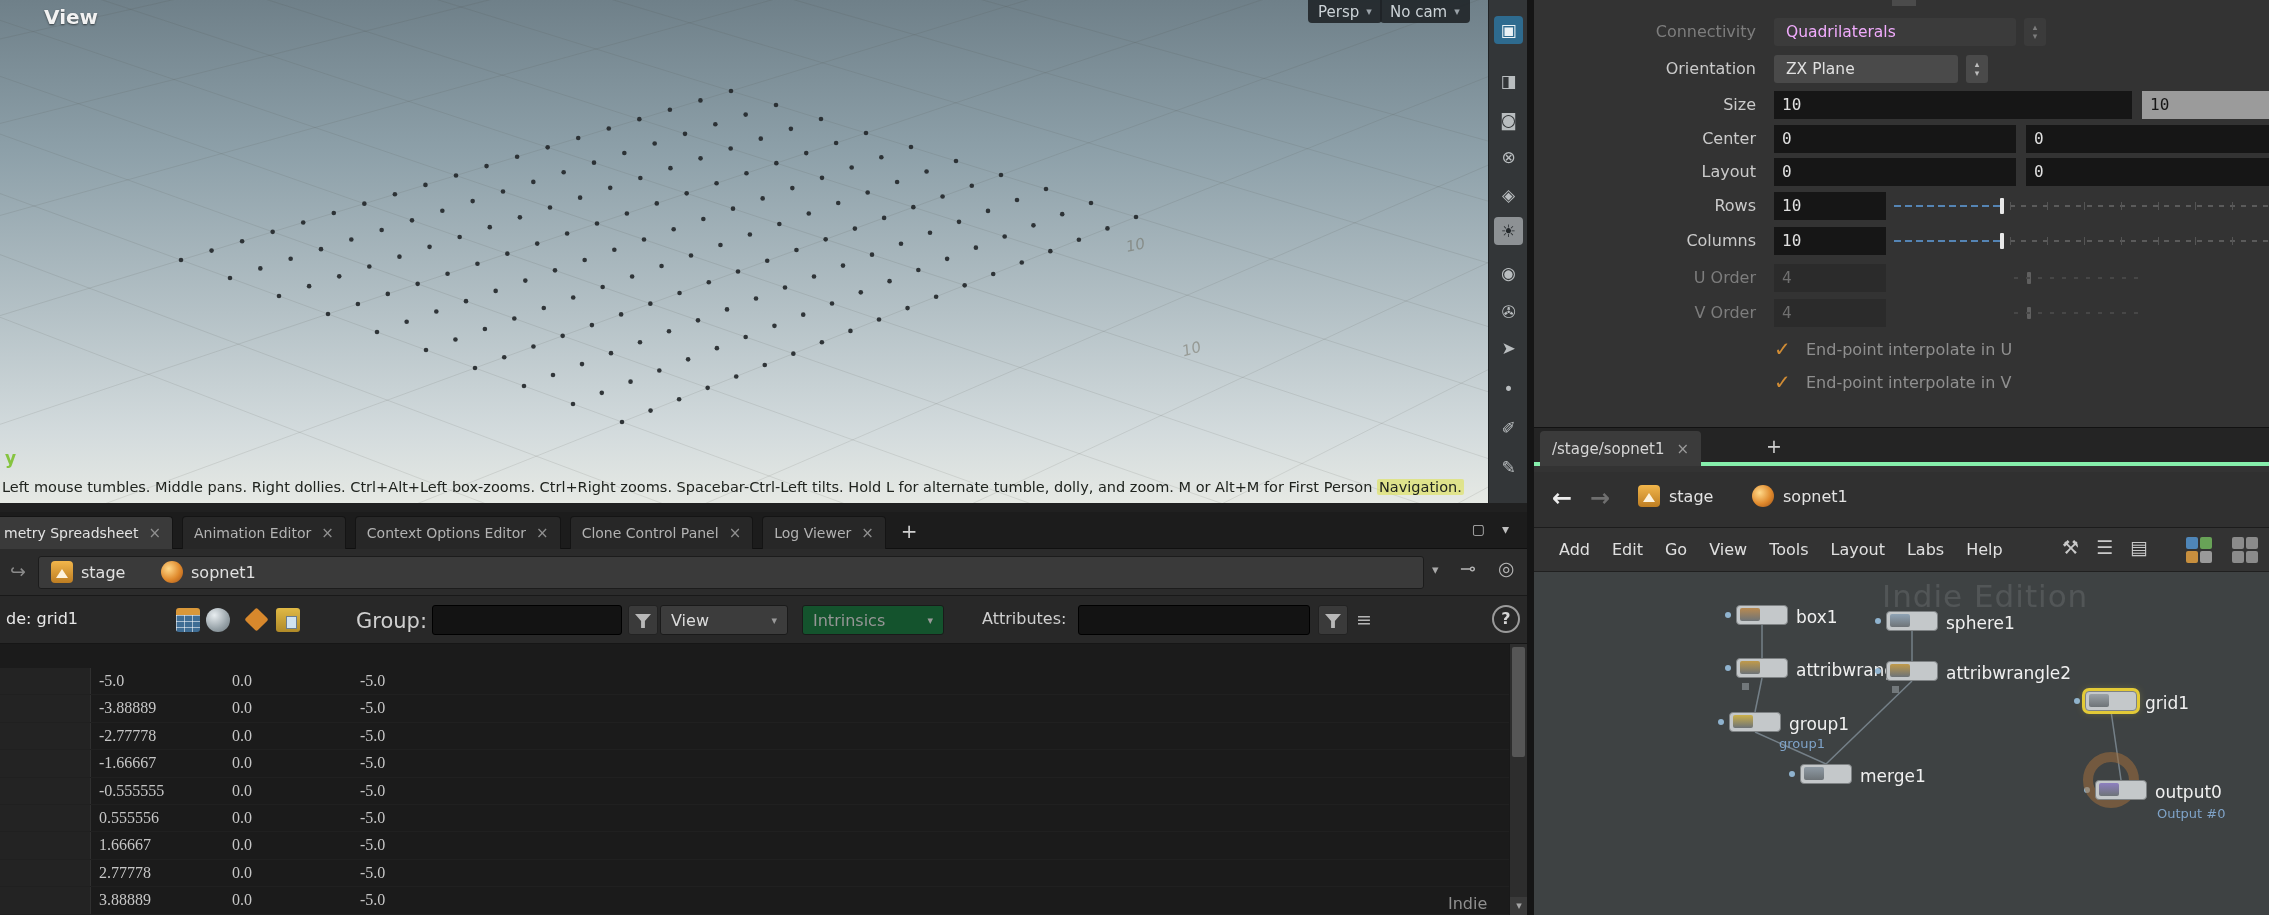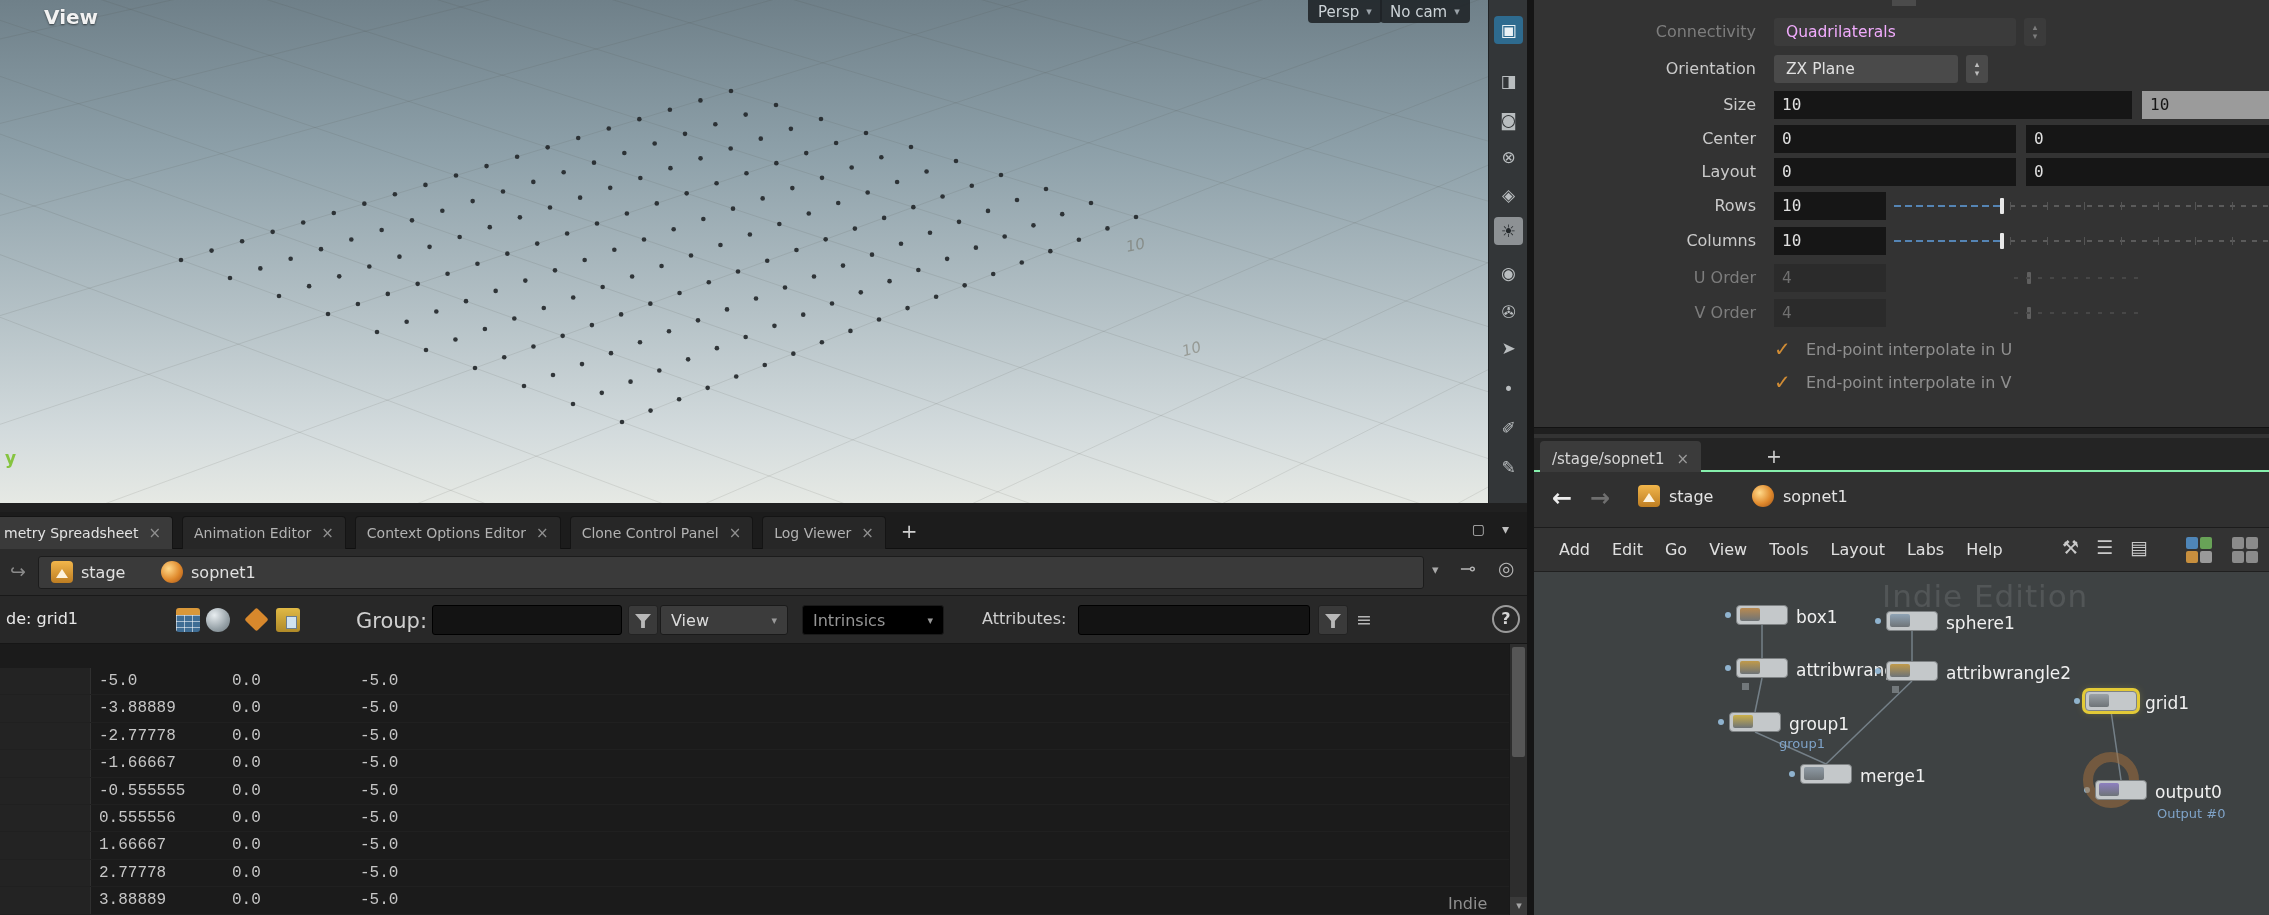--- a/index.html
+++ b/index.html
@@ -62,37 +62,37 @@
   #ic-folder:after{content:"";position:absolute;right:3px;bottom:3px;width:9px;height:11px;background:#cfe2f0;border:1px solid #6b7d8c}
   #group-label{position:absolute;left:356px;top:13px;color:#cfcfcf;font-size:21px}
   .tfield{position:absolute;top:9px;height:30px;background:#131313;border:1px solid #000;border-radius:3px}
   #group-field{left:432px;width:190px}
   #attr-field{left:1078px;width:232px}
   .funnel-btn{position:absolute;top:9px;width:30px;height:30px;background:#3a3a3a;border:1px solid #222;border-radius:3px}
   .funnel{position:absolute;left:6px;top:8px;width:16px;height:14px;background:#b8b8b8;clip-path:polygon(0 0,100% 0,62% 50%,62% 100%,38% 100%,38% 50%)}
   .select{position:absolute;top:9px;height:30px;background:#3c3c3c;border:1px solid #1a1a1a;border-radius:3px;color:#dcdcdc;font-size:16px;display:flex;align-items:center;justify-content:space-between;padding:0 10px}
   .select .caret{font-size:11px;color:#9a9a9a;margin-left:10px}
   #view-select{left:660px;width:128px}
-  #intrinsics-select{left:802px;width:142px;color:#969696;background:#000000}
+  #intrinsics-select{left:802px;width:142px;color:#969696;background:#14532d}
   #attr-label{position:absolute;left:982px;top:13px;color:#cfcfcf;font-size:16px}
   #sort-icon{position:absolute;left:1356px;top:12px;color:#b5b5b5;font-size:19px}
   #help-btn{position:absolute;left:1492px;top:9px;width:28px;height:28px;border-radius:50%;border:2px solid #9a9a9a;color:#d5d5d5;text-align:center;line-height:24px;font-size:16px;font-weight:bold}
 
   
   #sheet{position:absolute;left:0;top:644px;width:1527px;height:271px;background:#1b1b1b}
   #sheet-header{position:absolute;left:0;top:0;width:1509px;height:24px;background:#3d3d3d;border-bottom:1px solid #000}
   .hcell{position:absolute;top:0;height:24px;color:#dadada;font-size:15px;font-family:"DejaVu Sans Mono",monospace;padding:2px 0 0 8px;border-right:1px solid #5f5f5f}
   #h-idx{left:0;width:91px}
   #h-px{left:91px;width:133px}
   #h-py{left:224px;width:128px}
   #h-pz{left:352px;width:126px}
   #h-fill{left:478px;width:1031px;border-right:none}
   #sheet-rows{position:absolute;left:0;top:24px;width:1509px;height:247px;overflow:hidden}
   .srow{display:flex;height:27.4px;border-bottom:1px solid rgba(255,255,255,.025)}
-  .scell{font-family:Liberation Mono, monospace;font-size:16px;color:#c6c6c6;padding:4px 0 0 8px}
+  .scell{font-family:Liberation Serif, serif;font-size:16px;color:#c6c6c6;padding:4px 0 0 8px}
   .scell.idx{width:91px;background:#232323;border-right:1px solid #303030}
   .scell.c0{width:133px}.scell.c1{width:128px}.scell.c2{width:126px}
   #sheet-scroll{position:absolute;left:1509px;top:0;width:18px;height:271px;background:#2d2d2d;border-left:1px solid #191919}
   #scroll-thumb{position:absolute;left:2px;top:3px;width:13px;height:110px;background:#565656;border-radius:2px}
   #scroll-btn{position:absolute;left:0;bottom:0;width:18px;height:18px;color:#a5a5a5;font-size:11px;text-align:center;line-height:18px;background:#3a3a3a}
   #indie-badge{position:absolute;left:1448px;top:250px;color:#8f8f8f;font-size:16px}
 
   
   #divider{position:absolute;left:1527px;top:0;width:7px;height:915px;background:#151515}
   #rpanel{position:absolute;left:1534px;top:0;width:735px;height:915px;background:#333}
@@ -114,21 +114,21 @@
   .sl-handle{position:absolute;left:106px;top:1px;width:4px;height:16px;background:#e8e8e8;border-radius:1px}
   .sl-ticks{position:absolute;left:116px;right:0;top:8px;height:2px;background:repeating-linear-gradient(90deg,#5b5b5b 0 5px,rgba(0,0,0,0) 5px 11px)}
   .sl-ticks:after{content:"";position:absolute;left:0;right:0;top:-3px;height:8px;background:repeating-linear-gradient(90deg,#545454 0 1px,transparent 1px 37px)}
   .pslider.dis .sl-handle{left:133px;top:3px;height:12px;background:#606060}
   .sl-fticks{position:absolute;left:120px;width:130px;top:8px;height:2px;background:repeating-linear-gradient(90deg,#474747 0 4px,transparent 4px 12px)}
   .pcheck{position:absolute;left:236px;top:2px;color:#d08c35;font-size:20px;font-weight:bold}
   .pchecklabel{position:absolute;left:268px;top:0;line-height:30px;font-size:16px;color:#8f8f8f}
   #param-sep{position:absolute;left:0;top:427px;width:735px;height:7px;background:#1f1f1f;border-top:1px solid #121212}
 
   
-  #net-tabs{position:absolute;left:0;top:438px;width:735px;height:38px;background:#242424;border-bottom:6px solid #86efac}
+  #net-tabs{position:absolute;left:0;top:428px;width:735px;height:38px;background:#242424;border-bottom:4px solid #86efac}
   #net-tab{position:absolute;left:6px;top:3px;height:35px;background:#3b3b3b;border-radius:4px 4px 0 0;color:#d6d6d6;font-size:15px;display:flex;align-items:center;gap:12px;padding:0 12px}
   #net-tab .x{color:#9a9a9a}
   #net-tab-plus{position:absolute;left:232px;top:7px;color:#cfcfcf;font-size:19px}
   #net-path{position:absolute;left:0;top:472px;width:735px;height:56px;background:#303030;border-bottom:1px solid #1c1c1c}
   #nav-back{position:absolute;left:18px;top:12px;color:#ececec;font-size:24px;font-weight:bold}
   #nav-fwd{position:absolute;left:56px;top:12px;color:#6f6f6f;font-size:24px;font-weight:bold}
   .npath-item{position:absolute;top:13px;display:flex;gap:9px;align-items:center;color:#e3e3e3;font-size:16px}
   #np-stage{left:104px}
   #np-sopnet{left:218px}
   #net-menu{position:absolute;left:0;top:528px;width:735px;height:44px;background:#333;border-bottom:1px solid #202020}
@@ -381,20 +381,23 @@
       <span>Persp</span>
       <span class="caret">▾</span>
     </div>
     <div class="vp-btn" id="cam-btn">
       <span>No cam</span>
       <span class="caret">▾</span>
     </div>
     <span class="grid-num" id="gn1">10</span>
     <span class="grid-num" id="gn2">10</span>
     <span id="axis-y">y</span>
+    <div id="vp-help">
+      <span>Left mouse tumbles. Middle pans. Right dollies. Ctrl+Alt+Left box-zooms. Ctrl+Right zooms. Spacebar-Ctrl-Left tilts. Hold L for alternate tumble, dolly, and zoom. M or Alt+M for First Person </span><span class="hl">Navigation.</span>
+    </div>
   </div>
 
   <div id="vp-toolbar">
       <div class="vpt-icon vpt-active" style="top: 16px;">▣</div>
       <div class="vpt-icon" style="top: 67px;">◨</div>
       <div class="vpt-icon" style="top: 106px;">◙</div>
       <div class="vpt-icon" style="top: 143px;">⊗</div>
       <div class="vpt-icon" style="top: 181px;">◈</div>
       <div class="vpt-icon vpt-light" style="top: 217px;">☀</div>
       <div class="vpt-icon" style="top: 259px;">◉</div>

